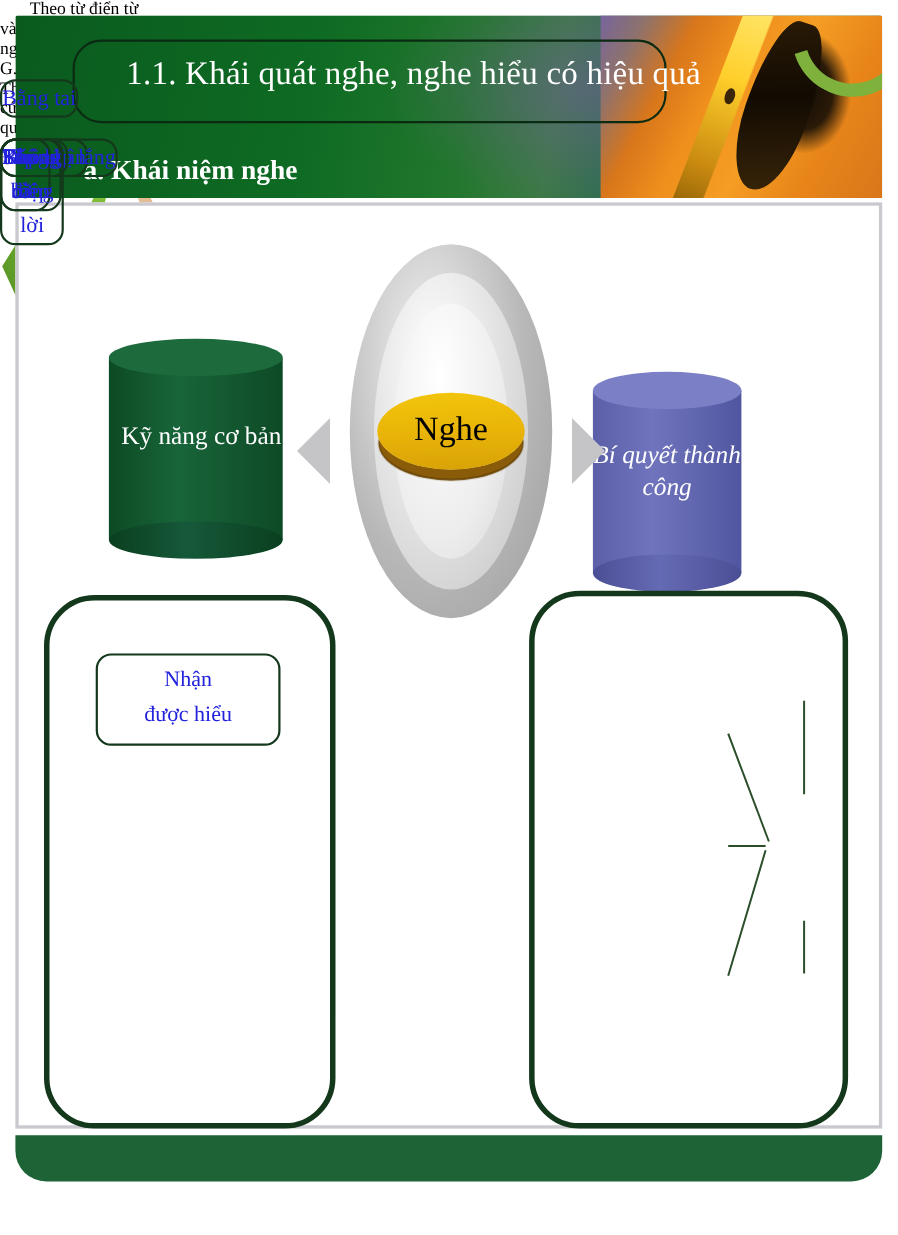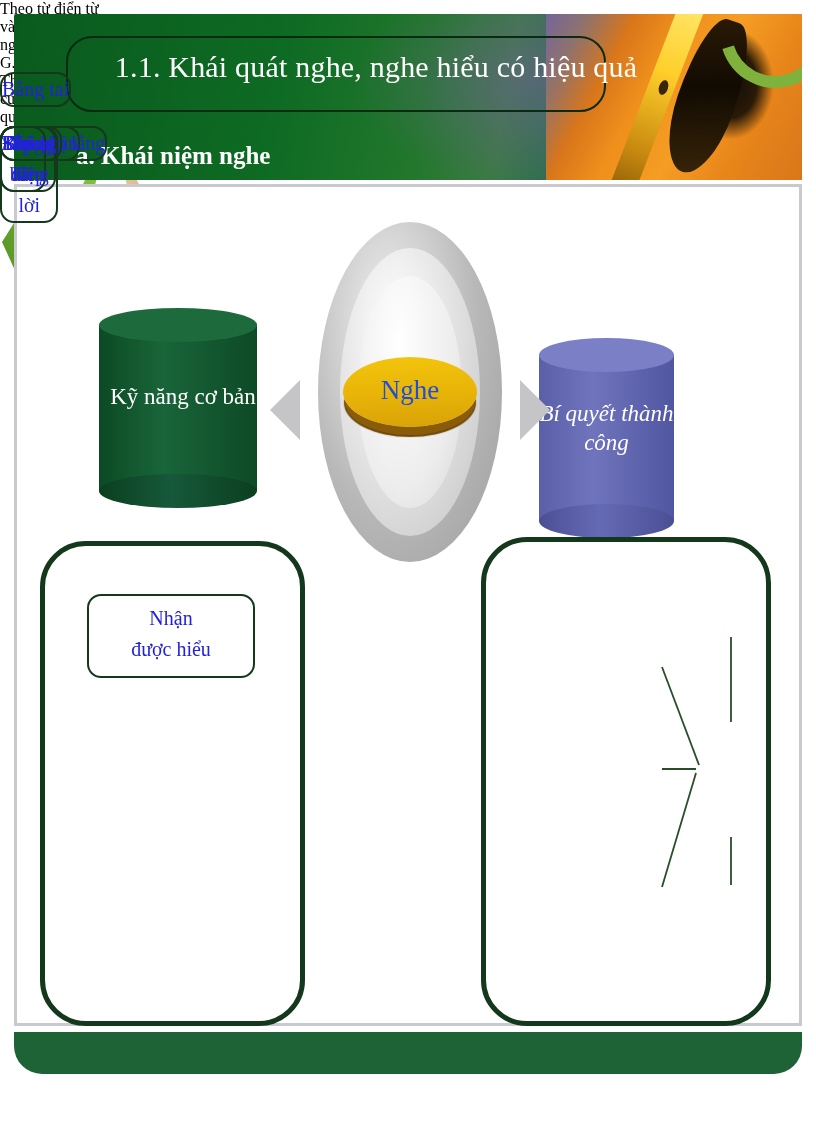--- a/index.html
+++ b/index.html
@@ -146,22 +146,22 @@
     transform: translate(-50%,-50%);
     width: 134px; height: 70px;
     border-radius: 50%;
     background: linear-gradient(178deg,#f3c50c 0%, #e8b408 52%, #d8a207 100%);
     box-shadow: 0 10px 0 -2px #8a5c09, 0 11px 1px -1px #6d4807;
   }
   #nghe-label {
     position: absolute;
     left: 50%; top: 50%;
     transform: translate(-50%,-56%);
-    color: #1d4ed8;
-    font-size: 27px;
+    color: #000000;
+    font-size: 31px;
     font-family: "Liberation Serif", serif;
     white-space: nowrap;
   }
   .side-arrow {
     position: absolute;
     top: 158px;
     width: 0; height: 0;
     border-top: 30px solid transparent;
     border-bottom: 30px solid transparent;
   }
@@ -314,21 +314,21 @@
     <div id="nghe-label">Nghe</div>
     <div class="side-arrow" id="arrow-left"></div>
     <div class="side-arrow" id="arrow-right"></div>
   </div>
 
   
   <div class="lower-panel" id="panel-left"></div>
   <div class="lower-panel" id="panel-right"></div>
 
   
-  <div class="overlay-text" style="left:68px; top:695px;">Theo từ điển từ</div>
+  <div class="overlay-text" style="left:68px; top:695px;padding-left:27px;">Theo từ điển từ</div>
   <div class="overlay-text" style="left:140px; top:745px;">và</div>
   <div class="overlay-text" style="left:64px; top:785px;">ngữ Việt Nam</div>
   <div class="overlay-text" style="left:64px; top:840px;">G.S Nguyễn Lân</div>
 
   
   <div class="rbox" id="lb1">
     <span>Nhận</span>
     <span>được hiểu</span>
   </div>
   <div class="vline" id="la1"></div>

